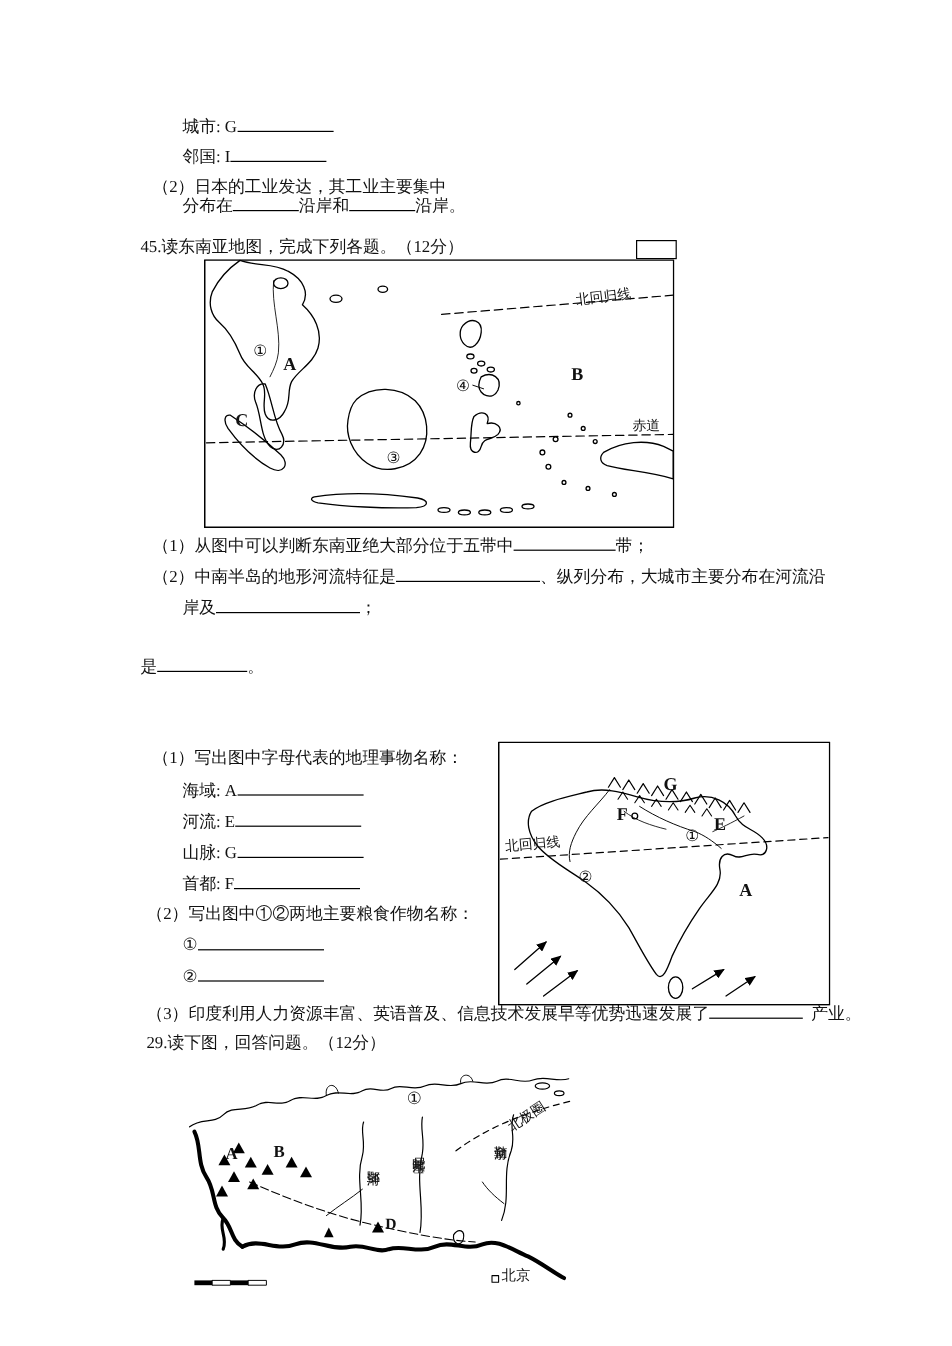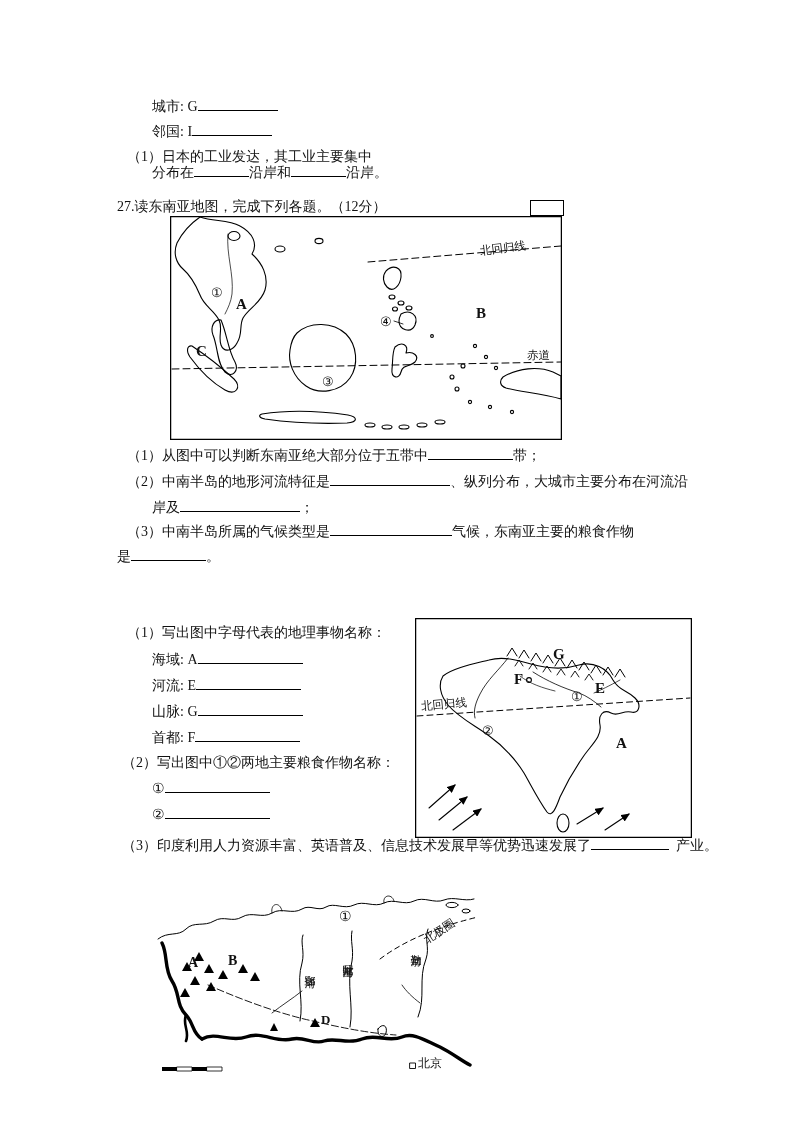--- a/index.html
+++ b/index.html
@@ -39,29 +39,29 @@
 
   <div class="tl" style="left:152px;top:97px">
     <span>城市: G</span><span class="blank" style="width:80px"></span>
   </div>
 
   <div class="tl" style="left:152px;top:122px">
     <span>邻国: I</span><span class="blank" style="width:80px"></span>
   </div>
 
   <div class="tl" style="left:127px;top:147px">
-    <span>（1）日本的工业发达，其工业主要集中</span>
+    <span>（2）日本的工业发达，其工业主要集中</span>
   </div>
 
   <div class="tl" style="left:152px;top:163px">
     <span>分布在</span><span class="blank" style="width:55px"></span><span>沿岸和</span><span class="blank" style="width:55px"></span><span>沿岸。</span>
   </div>
 
   <div class="tl" style="left:117px;top:197px">
-    <span>27.读东南亚地图，完成下列各题。（12分）</span>
+    <span>45.读东南亚地图，完成下列各题。（12分）</span>
   </div>
 
   <div class="map" style="left:170px;top:216px;width:392px;height:224px">
     <svg width="392" height="224" viewBox="0 0 392 224">
       <g fill="none" stroke="#000" stroke-width="1.1" stroke-linejoin="round" stroke-linecap="round">
         <rect x="0.6" y="0.6" width="390.8" height="222.8" stroke-width="1.3"></rect>
         <path d="M198,46 L391,30" stroke-dasharray="7,4" stroke-width="1"></path>
         <path d="M2,153 L391,146" stroke-dasharray="7,4" stroke-width="1"></path>
         <path d="M30,1 C44,6 58,3 70,10 C83,17 88,28 82,38 C92,47 99,60 95,74 C91,87 79,92 73,102 C69,110 73,118 67,127 C63,135 54,137 51,129 C48,121 53,112 49,104 C44,94 34,90 30,79 C25,67 20,59 13,53 C6,47 3,37 7,27 C12,17 20,8 30,1 Z"></path>
         <path d="M51,104 C57,118 58,134 65,146 C69,154 63,163 55,156 C47,148 48,131 43,119 C40,111 44,103 51,104 Z"></path>
@@ -114,23 +114,20 @@
   </div>
 
   <div class="tl" style="left:127px;top:472px">
     <span>（2）中南半岛的地形河流特征是</span><span class="blank" style="width:120px"></span><span>、纵列分布，大城市主要分布在河流沿</span>
   </div>
 
   <div class="tl" style="left:152px;top:498px">
     <span>岸及</span><span class="blank" style="width:120px"></span><span>；</span>
   </div>
 
-  <div class="tl" style="left:127px;top:522px">
-    <span>（3）中南半岛所属的气候类型是</span><span class="blank" style="width:122px"></span><span>气候，东南亚主要的粮食作物</span>
-  </div>
 
   <div class="tl" style="left:117px;top:547px">
     <span>是</span><span class="blank" style="width:75px"></span><span>。</span>
   </div>
 
 
 
   <div class="tl" style="left:127px;top:623px">
     <span>（1）写出图中字母代表的地理事物名称：</span>
   </div>
@@ -160,20 +157,23 @@
   </div>
 
   <div class="tl" style="left:152px;top:805px">
     <span>②</span><span class="blank" style="width:105px"></span>
   </div>
 
   <div class="tl" style="left:122px;top:836px">
     <span>（3）印度利用人力资源丰富、英语普及、信息技术发展早等优势迅速发展了</span><span class="blank" style="width:78px"></span><span class="gap">产业。</span>
   </div>
 
+  <div class="tl" style="left:122px;top:860px">
+    <span>29.读下图，回答问题。（12分）</span>
+  </div>
 
   <div class="map" style="left:415px;top:618px;width:277px;height:220px">
     <svg width="277" height="220" viewBox="0 0 277 220">
       <defs>
         <marker id="ah" markerWidth="9" markerHeight="7" refX="7" refY="3.5" orient="auto">
           <path d="M0,0 L8,3.5 L0,7 Z" fill="#000"></path>
         </marker>
       </defs>
       <g fill="none" stroke="#000" stroke-width="1.1" stroke-linejoin="round" stroke-linecap="round">
         <rect x="0.6" y="0.6" width="275.8" height="218.8" stroke-width="1.3"></rect>

